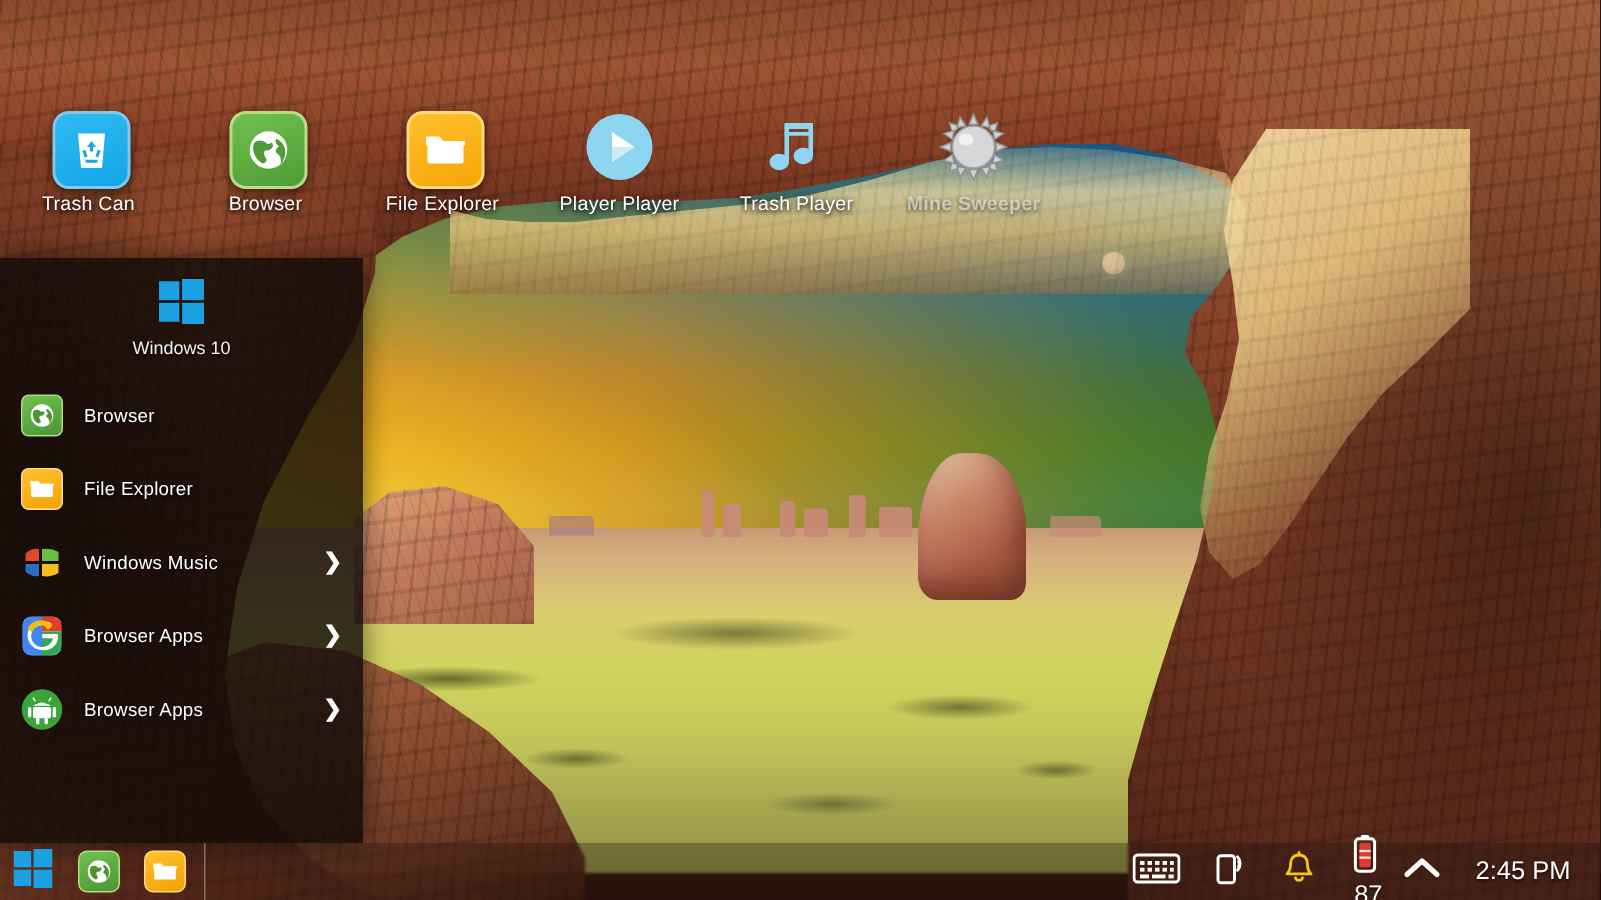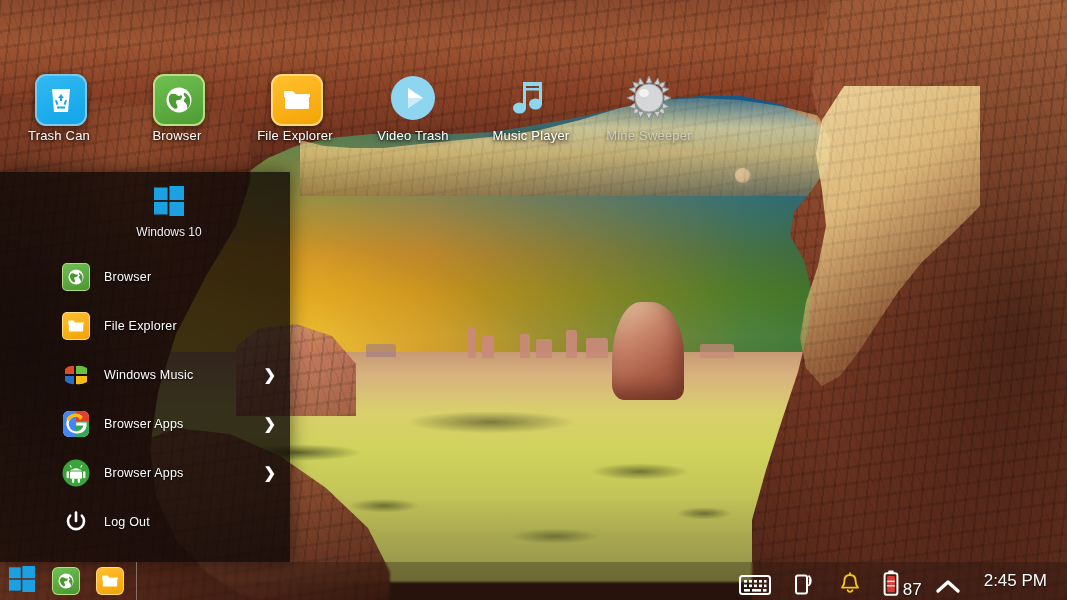--- a/index.html
+++ b/index.html
@@ -161,34 +161,34 @@
   #icon-grid{position:absolute;left:0;top:74px;width:1067px;height:86px;display:flex;}
   .dicon{
     width:118px;display:flex;flex-direction:column;align-items:center;cursor:default;
   }
   .dicon .glyph{width:48px;height:48px;position:relative;}
   .dicon .dlabel{
     margin-top:6px;font-size:13px;color:#fff;white-space:nowrap;
     text-shadow:0 1px 3px rgba(0,0,0,.85),0 0 6px rgba(0,0,0,.6);
     letter-spacing:.2px;
   }
-  .dicon.faded .dlabel{color:rgba(236,236,236,.62);text-shadow:0 1px 3px rgba(0,0,0,.5);}
+  .dicon.faded .dlabel{color:rgba(236,236,236,.62);text-shadow:0 1px 3px rgba(0,0,0,.5);font-weight:bold;}
 
   .tile{width:48px;height:48px;border-radius:11px;display:flex;align-items:center;justify-content:center;
         box-shadow:0 2px 6px rgba(0,0,0,.55);}
   .tile.trash{background:linear-gradient(160deg,#31b9f2 0%,#12a5e8 100%);border:2px solid rgba(145,205,232,.85);}
   .tile.browser{background:linear-gradient(160deg,#6fc050 0%,#4e9c35 100%);border:2px solid rgba(196,226,140,.9);}
   .tile.folder{background:linear-gradient(160deg,#ffc02e 0%,#f5a406 100%);border:2px solid rgba(255,219,130,.95);}
 
   
   #start-menu{
     position:absolute;left:0;top:172px;width:242px;height:390px;
     background:rgba(12,8,6,.80);
     box-shadow:0 0 18px rgba(0,0,0,.55);
-    display:flex;flex-direction:column;padding-left:48px;
+    display:flex;flex-direction:column;
   }
   #menu-header{height:80px;display:flex;flex-direction:column;align-items:center;justify-content:center;}
   #menu-header .logo{width:30px;height:30px;}
   #menu-header .title{margin-top:9px;font-size:12px;color:#f0f0f0;text-shadow:0 1px 2px rgba(0,0,0,.9);}
   .mrow{
     height:49px;display:flex;align-items:center;padding:0 14px;gap:14px;cursor:default;position:relative;
   }
   .mrow .micon{width:28px;height:28px;display:flex;align-items:center;justify-content:center;flex:0 0 28px;}
   .mrow .mlabel{font-size:12.5px;color:#fff;text-shadow:0 1px 2px rgba(0,0,0,.9);letter-spacing:.2px;}
   .mrow .chev{margin-left:auto;font-size:15px;color:#fff;font-weight:bold;line-height:1;}
@@ -204,21 +204,21 @@
     backdrop-filter:blur(1px);
   }
   #tb-left{display:flex;align-items:center;height:38px;}
   .tb-btn{width:44px;height:38px;display:flex;align-items:center;justify-content:center;cursor:default;}
   .tb-tile{width:26px;height:26px;border-radius:6px;display:flex;align-items:center;justify-content:center;}
   .tb-tile.browser{background:linear-gradient(160deg,#6fc050,#4a9632);border:1.5px solid rgba(190,224,135,.95);}
   .tb-tile.folder{background:linear-gradient(160deg,#ffc02e,#f3a205);border:1.5px solid rgba(255,220,140,.95);}
   #tb-divider{width:1px;height:38px;background:rgba(255,255,255,.35);margin-left:4px;}
   #tb-spacer{flex:1;}
   #tray{display:flex;align-items:center;gap:0;height:38px;padding-right:12px;}
-  .tray-item{display:flex;align-items:flex-end;justify-content:center;height:38px;padding:0 11px;cursor:default;}
+  .tray-item{display:flex;align-items:center;justify-content:center;height:38px;padding:0 11px;cursor:default;flex-direction:column;}
   #battery-pct{font-size:17px;color:#fff;margin-left:4px;text-shadow:0 1px 2px rgba(0,0,0,.8);}
   #clock{font-size:17px;color:#ffffff;padding:0 8px 0 12px;text-shadow:0 1px 2px rgba(0,0,0,.8);white-space:nowrap;}
 </style>
 </head>
 <body>
 
 <div id="desktop">
 
   <div class="sky"></div>
   <div class="sky-glow"></div>
@@ -307,37 +307,37 @@
     </div>
 
     <div class="dicon">
       <div class="glyph">
         <svg width="48" height="48" viewBox="0 0 48 48">
           <circle cx="24" cy="24" r="22" fill="#8ed6f0"></circle>
           <path d="M19 14 L34 24 L19 34 Z" fill="#ffffff"></path>
           <path d="M19 24 L34 24 L19 34 Z" fill="#cdeaf7"></path>
         </svg>
       </div>
-      <div class="dlabel">Video Trash</div>
+      <div class="dlabel">Player Player</div>
     </div>
 
     <div class="dicon">
       <div class="glyph">
         <svg width="48" height="48" viewBox="0 0 48 48">
           <g fill="#8ed6f0">
             <rect x="16" y="8" width="19" height="4"></rect>
             <rect x="16" y="14" width="19" height="2.5"></rect>
             <rect x="16" y="10" width="3" height="24"></rect>
             <rect x="32" y="10" width="3" height="20"></rect>
             <ellipse cx="12.5" cy="34" rx="6.5" ry="5.5"></ellipse>
             <ellipse cx="28.5" cy="30" rx="6.5" ry="5.5"></ellipse>
           </g>
         </svg>
       </div>
-      <div class="dlabel">Music Player</div>
+      <div class="dlabel">Trash Player</div>
     </div>
 
 
     <div class="dicon faded">
       <div class="glyph">
         <svg width="48" height="48" viewBox="0 0 48 48">
           <g fill="#cfd0d2" stroke="#8e9093" stroke-width="1">
             <path d="M24 2 l3 7 -6 0z"></path>
               <path d="M24 46 l-3 -7 6 0z"></path>
             <path d="M2 24 l7 -3 0 6z"></path>
@@ -452,30 +452,20 @@
             <rect x="15.7" y="19.4" width="2.3" height="4.6" rx="1.15"></rect>
             <rect x="8.2" y="5.8" width="1" height="3" rx=".5" transform="rotate(-30 8.7 7.3)"></rect>
             <rect x="18.8" y="5.8" width="1" height="3" rx=".5" transform="rotate(30 19.3 7.3)"></rect>
           </g>
         </svg>
       </span>
       <span class="mlabel">Browser Apps</span>
       <span class="chev">❯</span>
     </div>
 
-    <div class="mrow">
-      <span class="micon">
-        <svg width="26" height="26" viewBox="0 0 26 26">
-          <path d="M13 3.5 v8.5" stroke="#ffffff" stroke-width="2.6" stroke-linecap="round" fill="none"></path>
-          <path d="M7.2 6.6 a8 8 0 1 0 11.6 0" stroke="#ffffff" stroke-width="2.6" stroke-linecap="round" fill="none"></path>
-        </svg>
-      </span>
-      <span class="mlabel">Log Out</span>
-      <span class="chev"></span>
-    </div>
 
   </div>
 
   <div id="taskbar">
 
     <div id="tb-left">
 
       <div class="tb-btn">
         <span>
           <svg width="26" height="26" viewBox="0 0 30 30">

